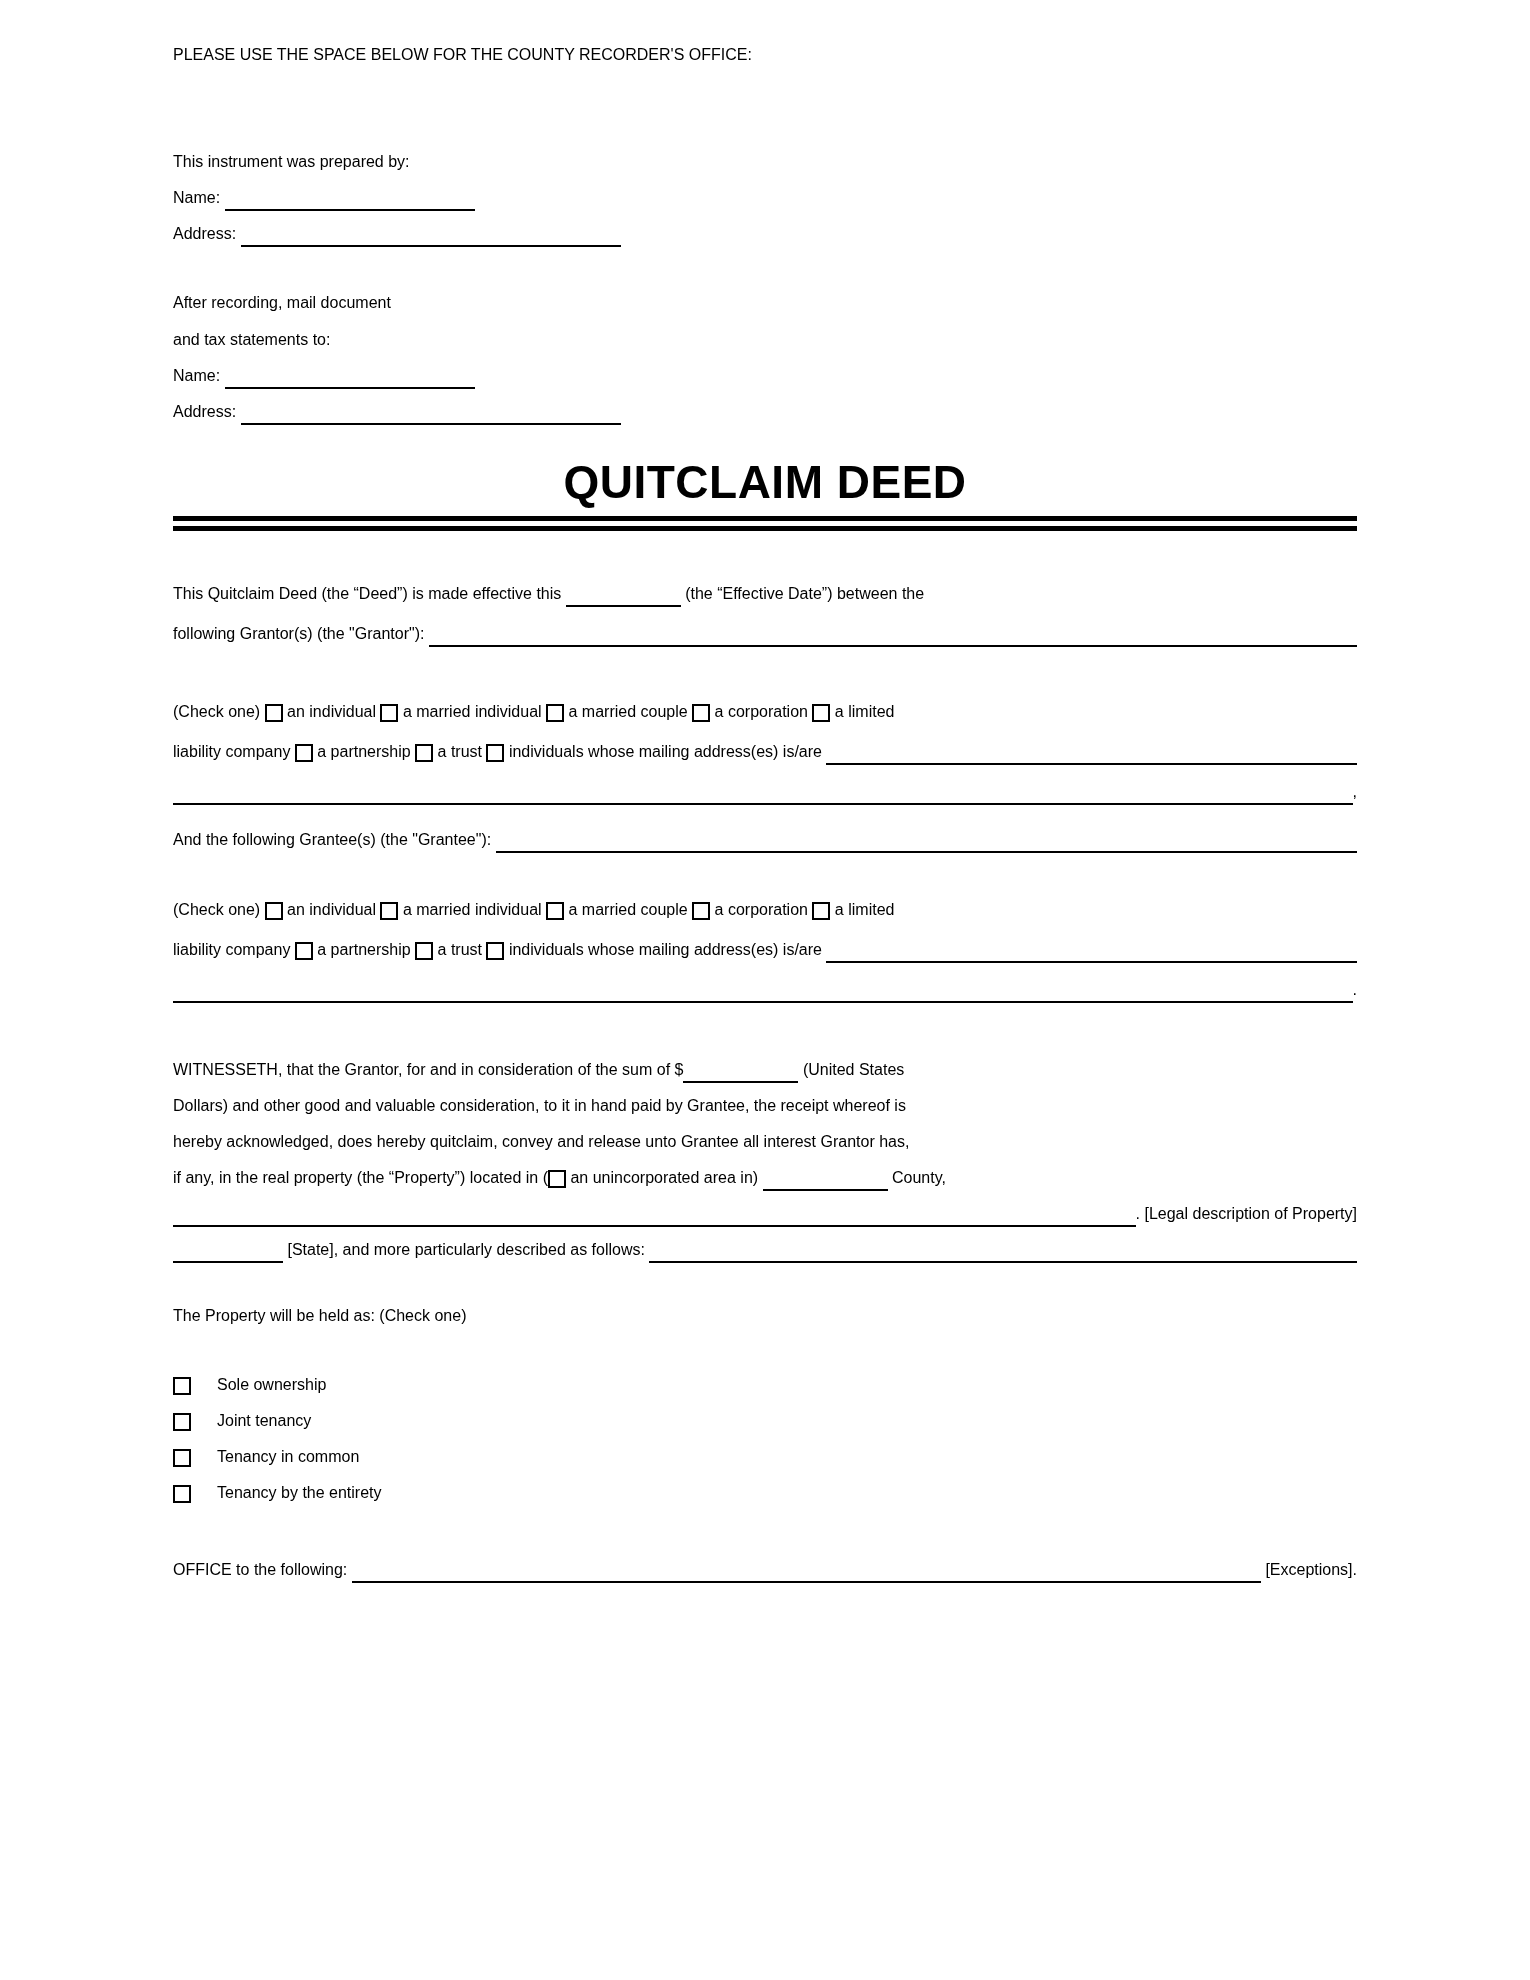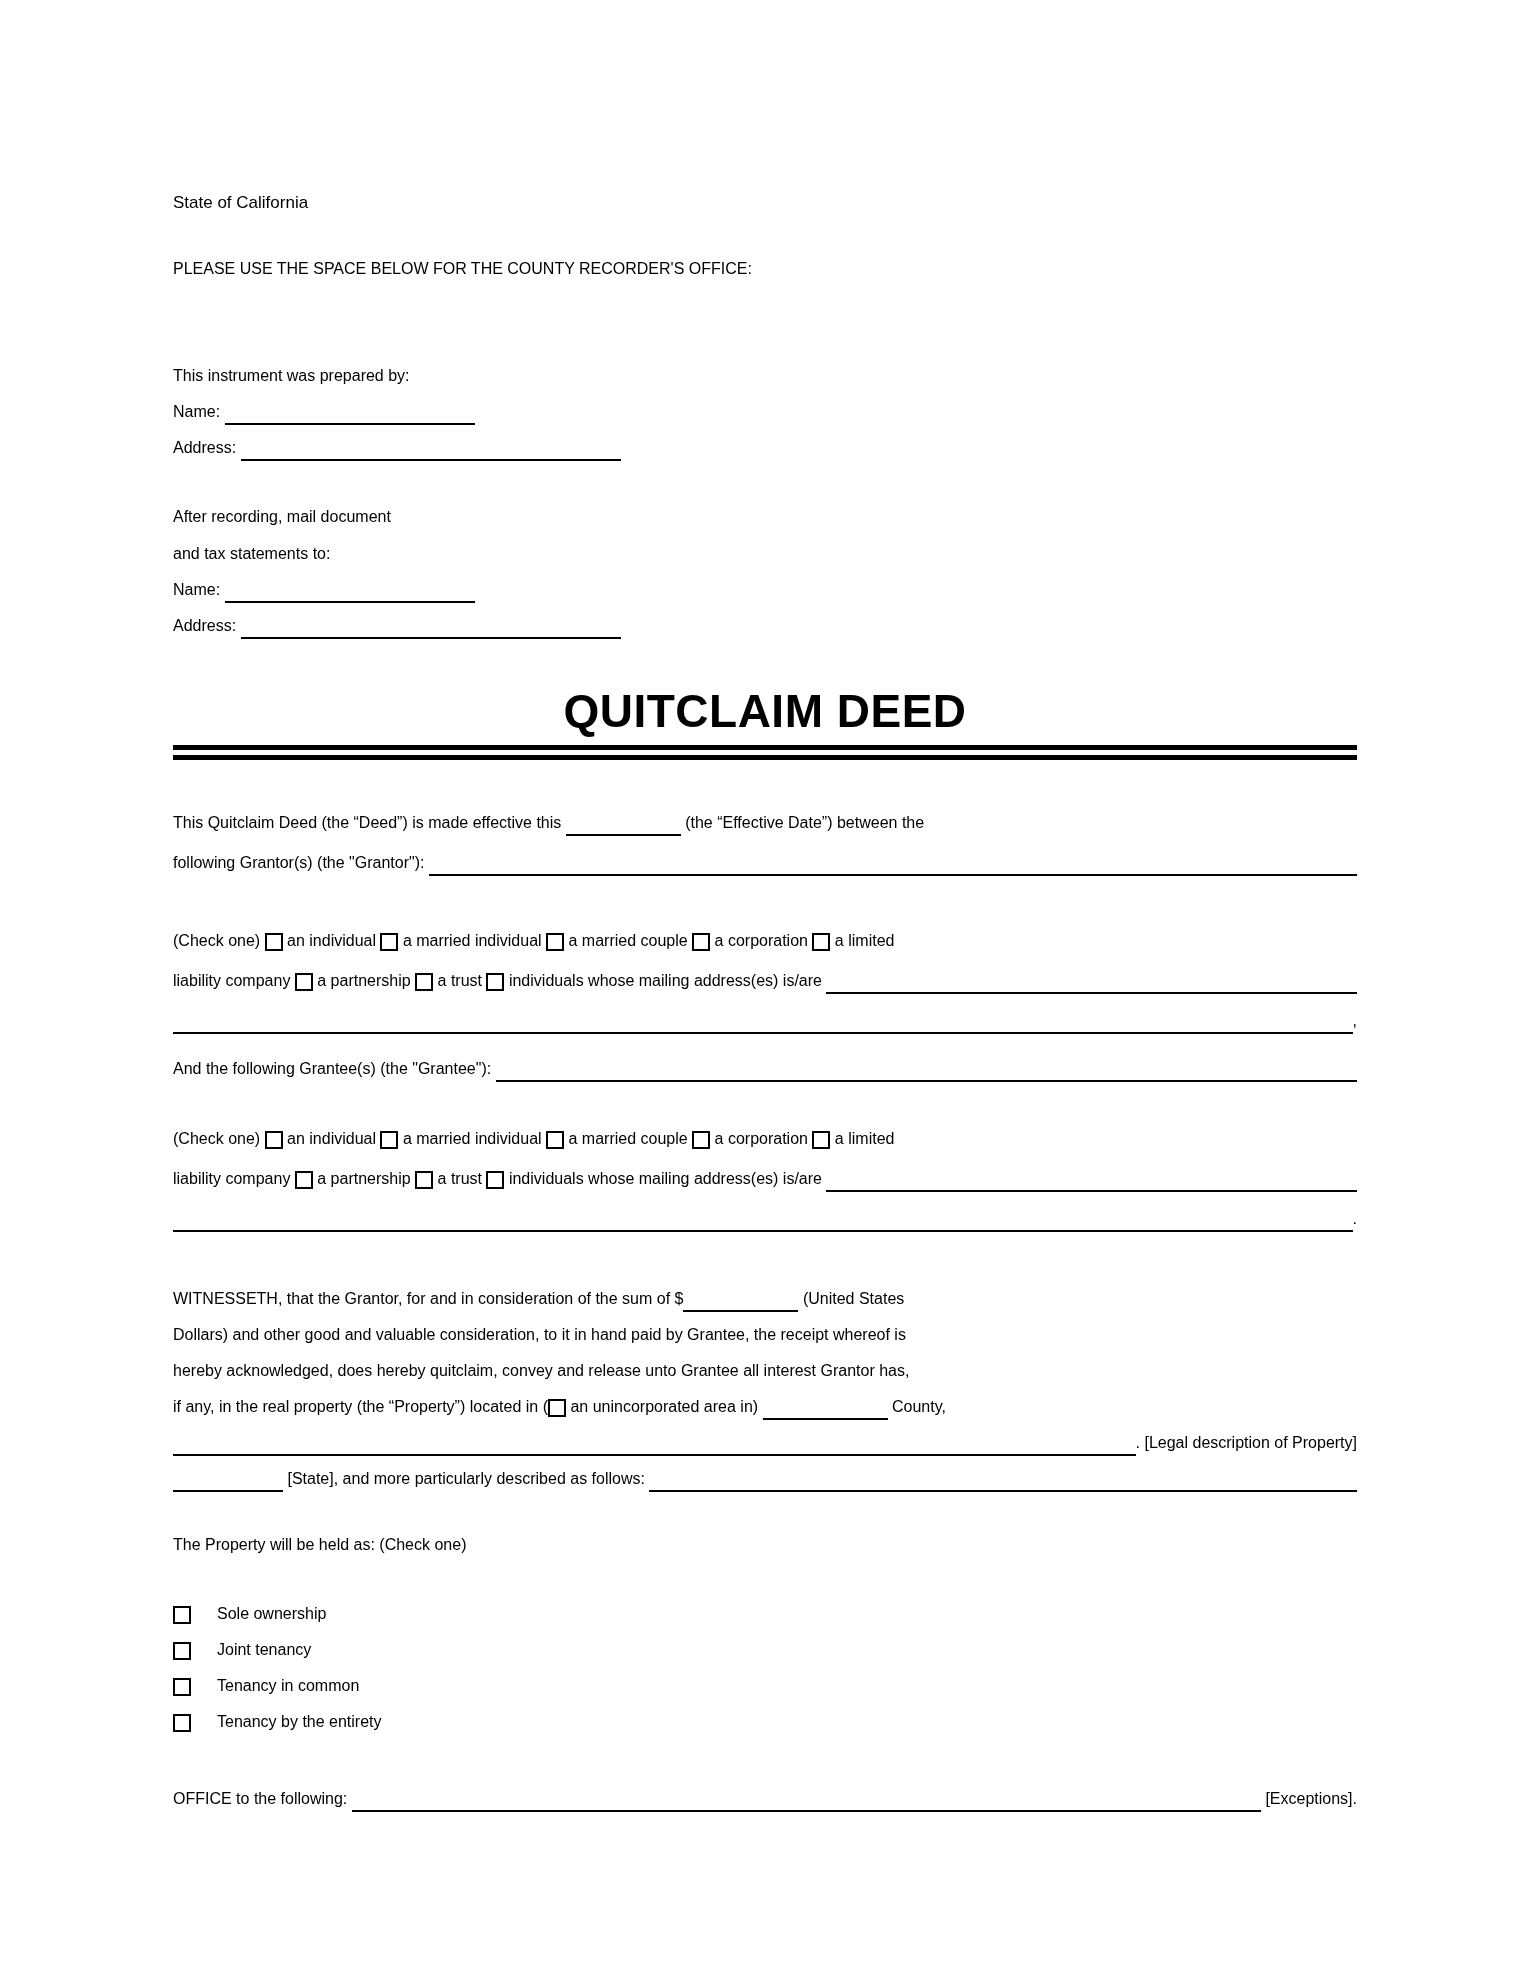--- a/index.html
+++ b/index.html
@@ -43,21 +43,21 @@
   .seg-checkbox {
     flex: 0 0 auto;
     width: 14px;
     height: 14px;
     border: 2px solid #000000;
     margin-bottom: 4px;
     background: #ffffff;
   }
 
   .title-row {
-    margin-top: 45px;
+    margin-top: 30px;
     height: 52px;
     line-height: 52px;
     text-align: center;
     font-size: 46px;
     font-weight: bold;
     letter-spacing: 0.5px;
   }
   .double-rule {
     margin-top: 8px;
     height: 5px;
@@ -66,23 +66,20 @@
   }
 
   .opt-label { white-space: pre; margin-left: 26px; }
 </style>
 </head>
 <body>
 
 <div class="page">
   <div class="content">
 
-    <div class="row small h24" style="margin-top:190px">
-      <span class="seg-text">State of California</span>
-    </div>
 
     <div class="row h28" style="margin-top:41px">
       <span class="seg-text">PLEASE USE THE SPACE BELOW FOR THE COUNTY RECORDER'S OFFICE:</span>
     </div>
 
     <div class="row h28" style="margin-top:79px">
       <span class="seg-text">This instrument was prepared by:</span>
     </div>
     <div class="row h36">
         <span class="seg-text">Name: </span>

